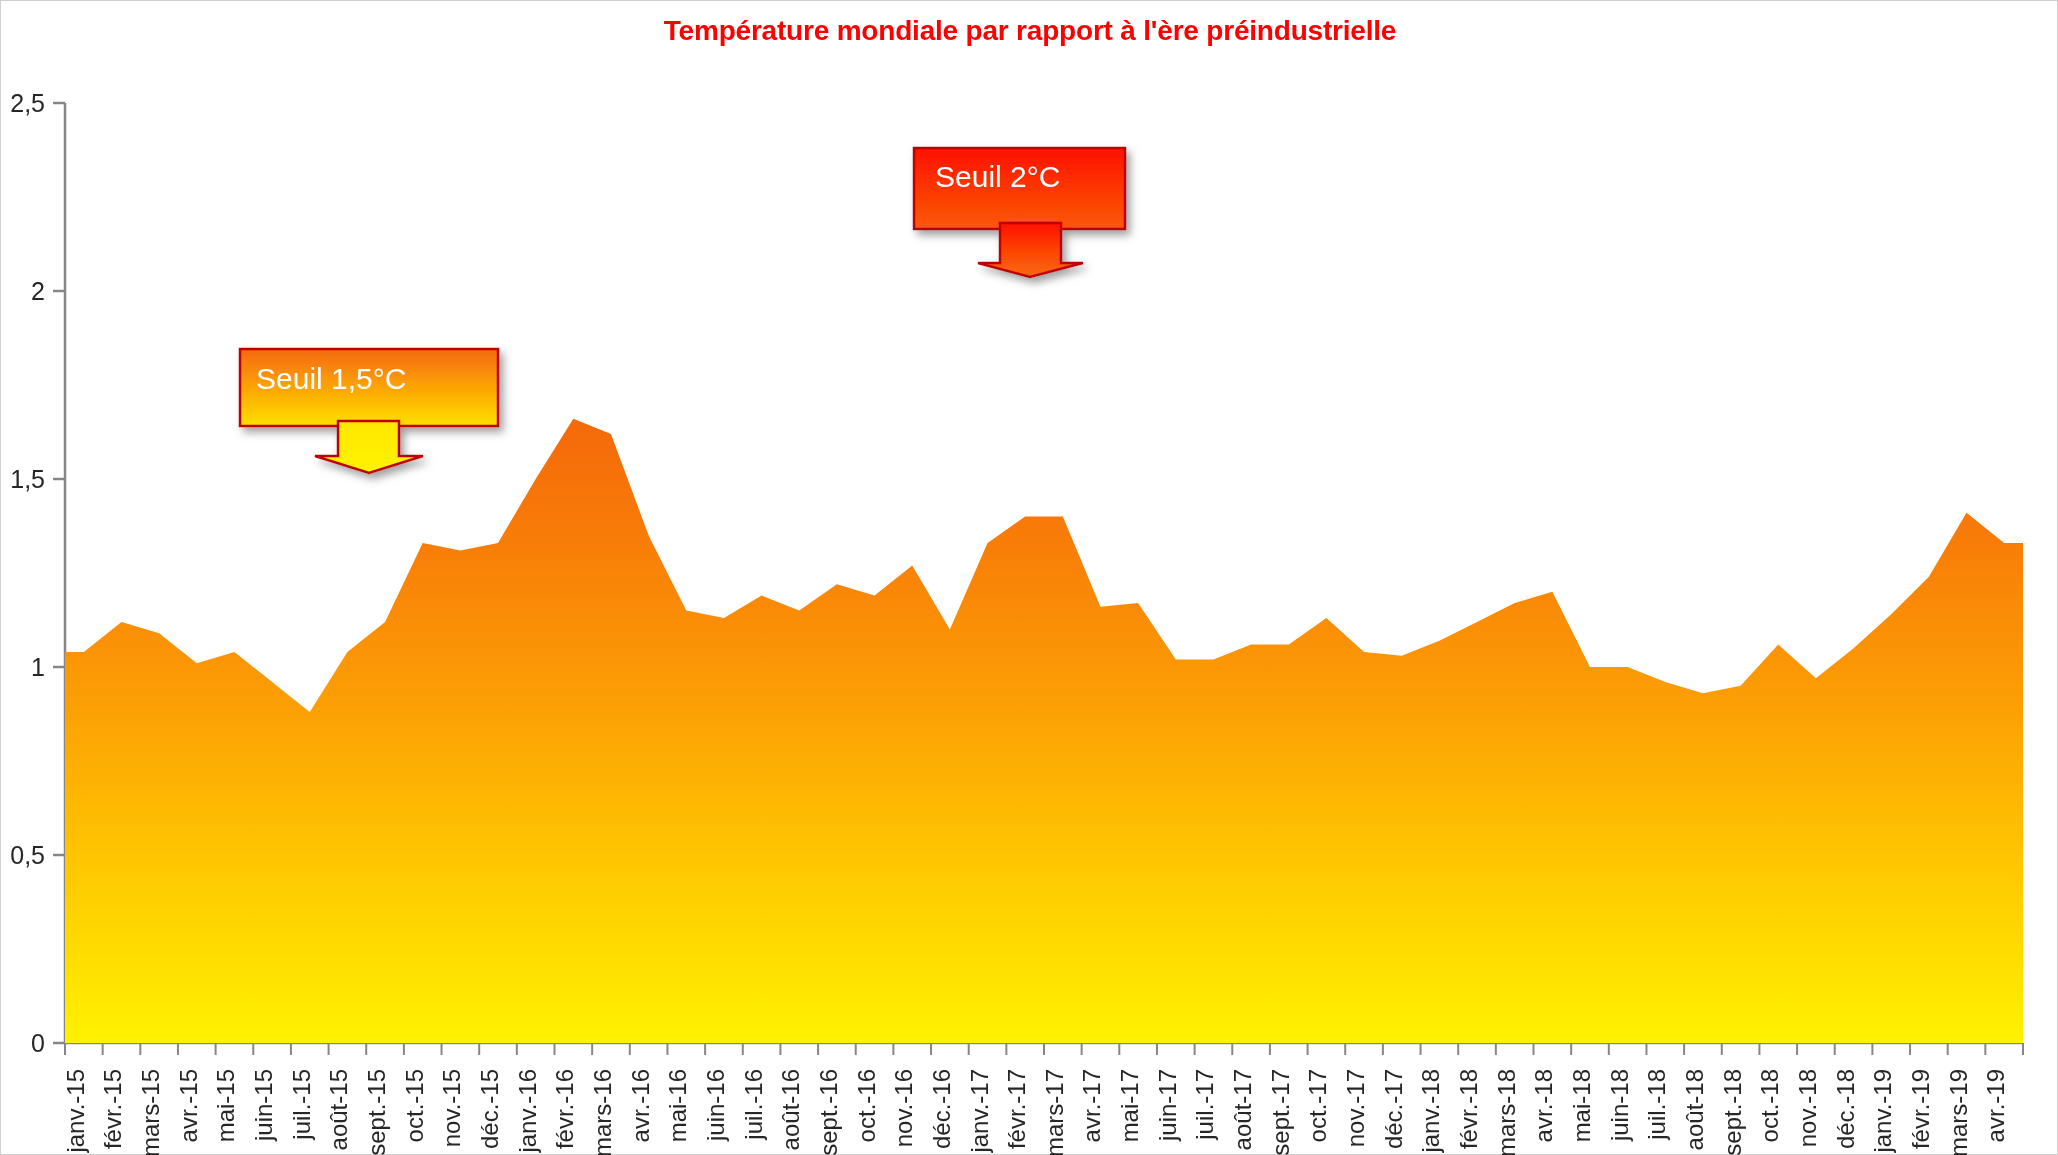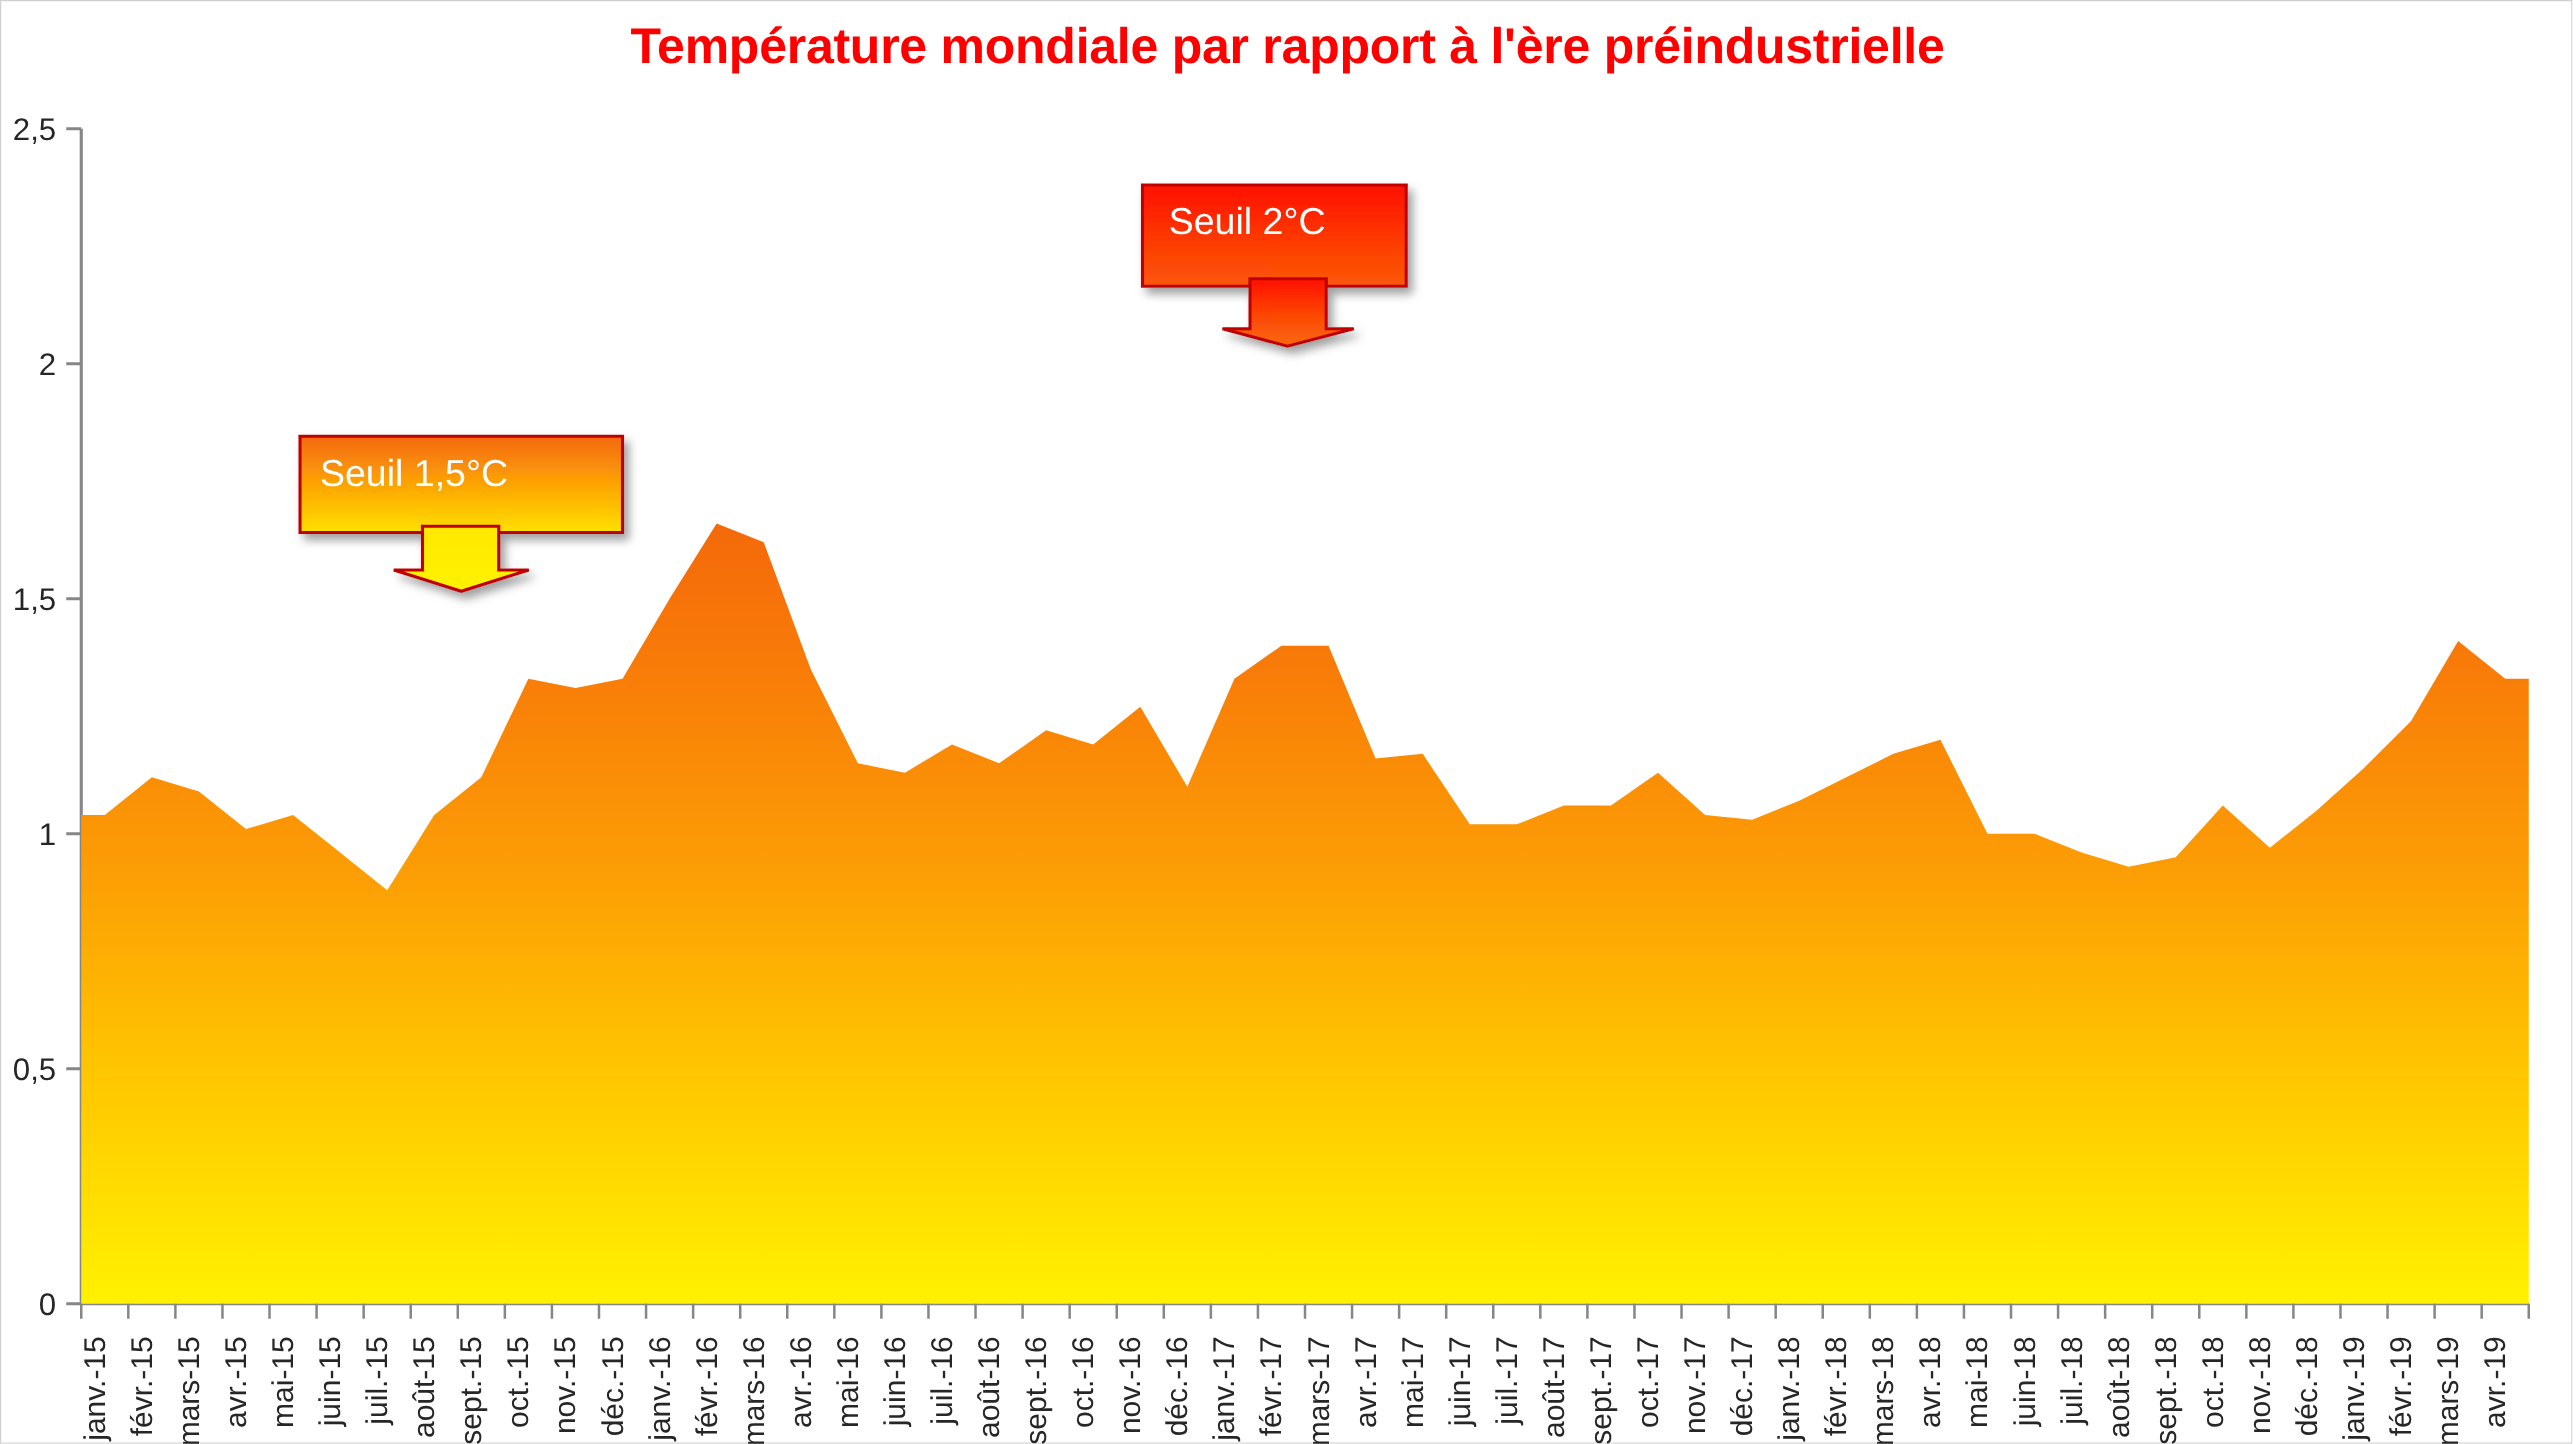--- a/index.html
+++ b/index.html
@@ -22,21 +22,21 @@
     height: 1155px;
     background: #fff;
     border: 1px solid #d0d0d0;
     box-sizing: border-box;
   }
   #chart-title {
     position: absolute;
     left: 0; top: 14px;
     width: 2058px;
     text-align: center;
-    font-size: 40px;
+    font-size: 28px;
     font-weight: bold;
     color: #FF0000;
     font-family: "Liberation Sans", sans-serif;
     letter-spacing: -0.2px;
   }
   svg#plot {
     position: absolute;
     left: 0; top: 0;
   }
   .ylabel {

